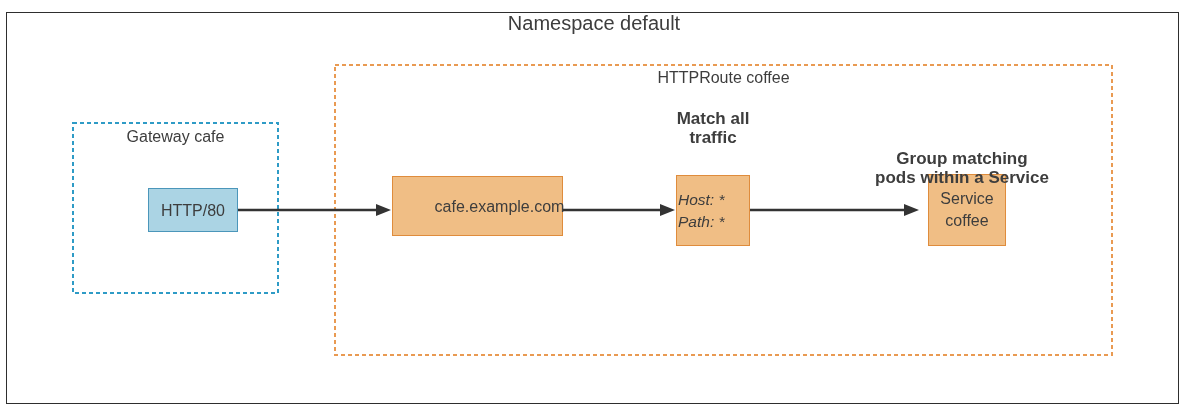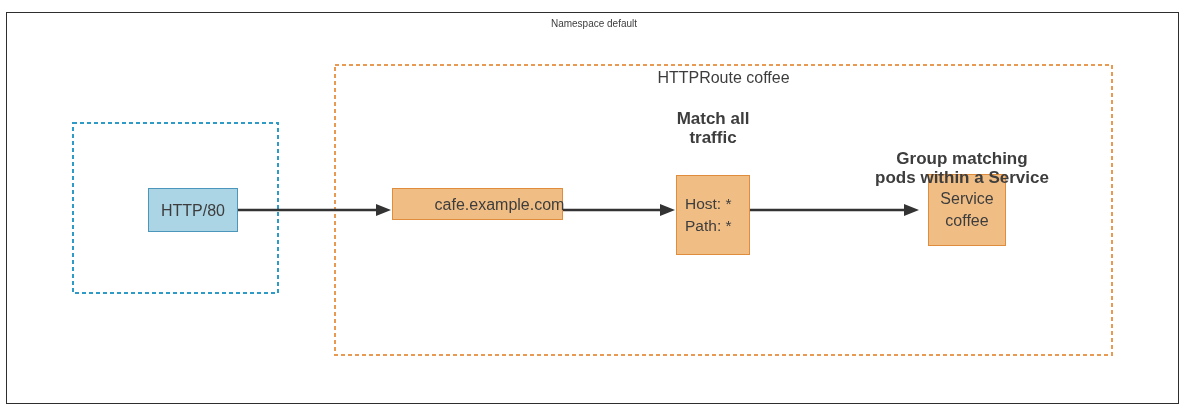--- a/index.html
+++ b/index.html
@@ -21,21 +21,21 @@
     left: 6px; top: 12px;
     width: 1173px; height: 392px;
     border: 1.5px solid #2e2e2e;
     box-sizing: border-box;
   }
   .ns-label {
     position: absolute;
     top: 14px; left: 0;
     width: 100%;
     text-align: center;
-    font-size: 10px;
+    font-size: 20px;
     line-height: 19px;
   }
   .group-label {
     position: absolute;
     text-align: center;
     font-size: 16px;
     line-height: 19px;
   }
   .gateway-label { left: 73px; top: 127px; width: 205px; }
   .httproute-label { left: 335px; top: 68px; width: 777px; }
@@ -72,28 +72,29 @@
   .node-blue {
     background: var(--gw-node-fill, #abd4e4);
     border: 1.5px solid var(--gw-node-border, #4b96ba);
     margin-left: 16px;
   }
   .node-orange {
     background: var(--hr-node-fill, #f0be85);
     border: 1.5px solid var(--hr-node-border, #df8c3c);
   }
   .node-http { left: 132px; top: 188px; width: 90px; height: 44px; }
-  .node-hostname { left: 392px; top: 188px; width: 171px; height: 32px; padding-left: 44px; }
+  .node-hostname { left: 392px; top: 176px; width: 171px; height: 60px; padding-left: 44px; }
   .node-match {
-    left: 676px; top: 175px; width: 74px; height: 80px;
+    left: 676px; top: 175px; width: 74px; height: 71px;
     justify-content: flex-start;
-    padding-left: 8px;
+    padding-left: 1px;
     text-align: left;
     font-size: 15.5px;
     line-height: 22px;
+    font-style: italic;
   }
   .node-service { left: 920px; top: 174px; width: 78px; height: 72px; line-height: 22px; margin-left: 8px; }
   .annotation {
     position: absolute;
     text-align: center;
     font-size: 17px;
     line-height: 19px;
     font-weight: bold;
   }
   .match-annotation { left: 638px; top: 109px; width: 150px; }
@@ -120,20 +121,21 @@
     <g>
       <line class="arrow-line" x1="563" y1="210" x2="662" y2="210"></line>
       <polygon class="arrow-head" points="675,210 660,204 660,216"></polygon>
     </g>
     <g>
       <line class="arrow-line" x1="750" y1="210" x2="906" y2="210"></line>
       <polygon class="arrow-head" points="919,210 904,204 904,216"></polygon>
     </g>
   </svg>
 
+  <div class="group-label gateway-label">Gateway cafe</div>
 
   <div class="group-label httproute-label">HTTPRoute coffee</div>
 
   <div class="node node-blue node-http">HTTP/80</div>
 
   <div class="node node-orange node-hostname">cafe.example.com</div>
 
   <div class="node node-orange node-match multiline">Host: *
 Path: *</div>
 

